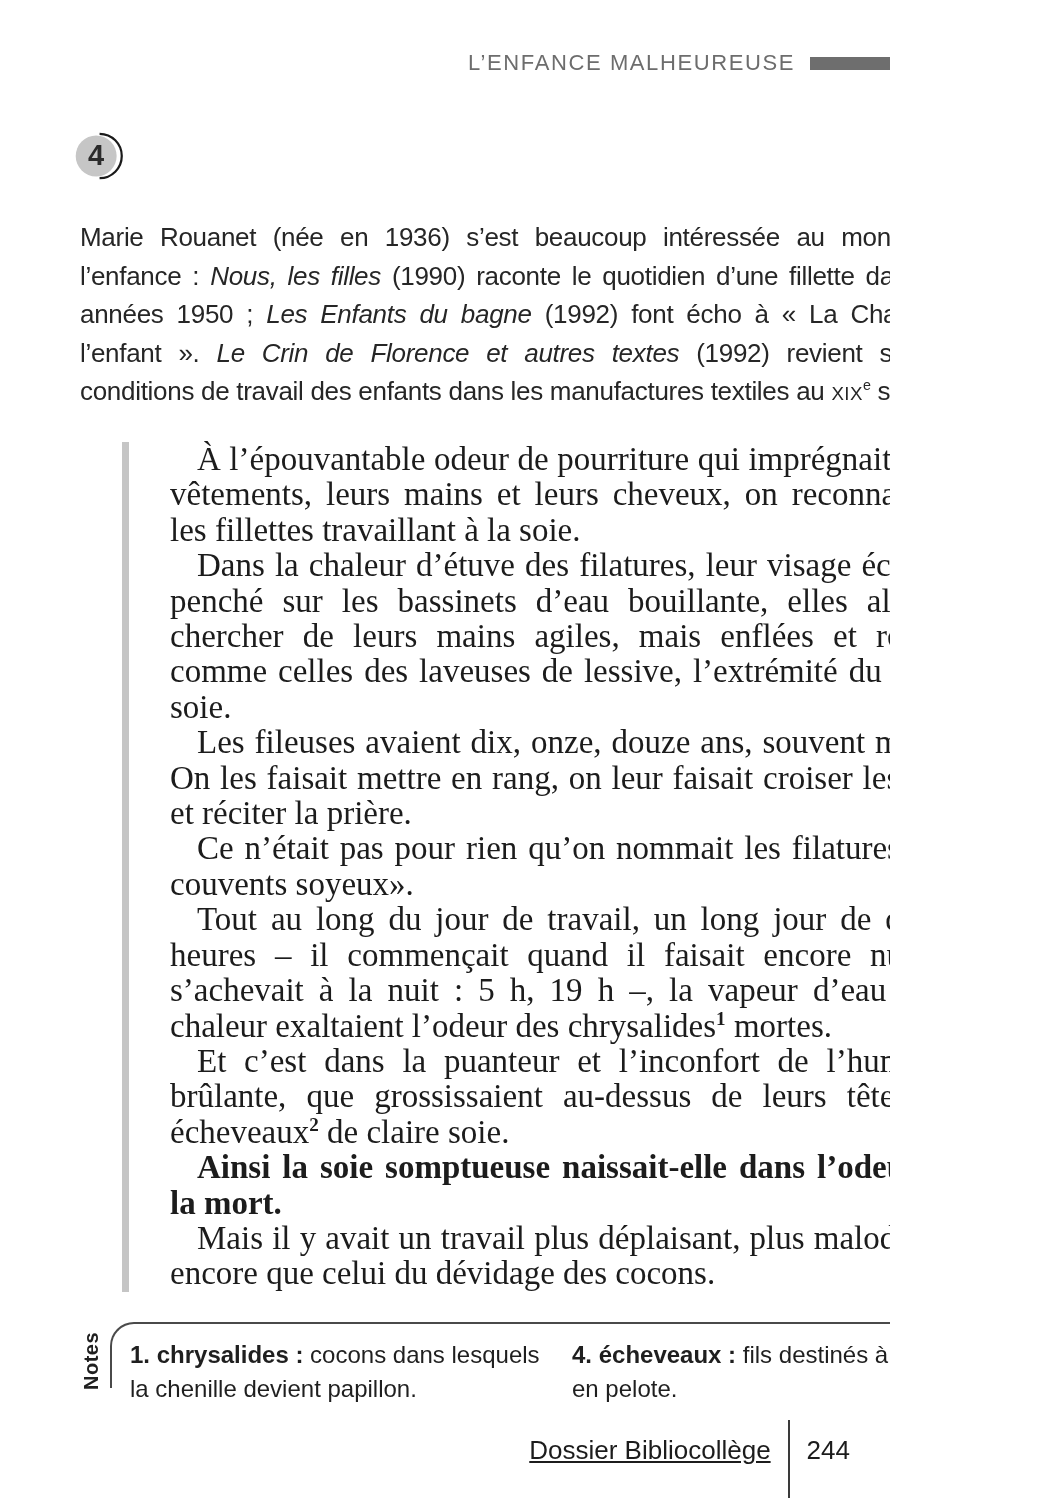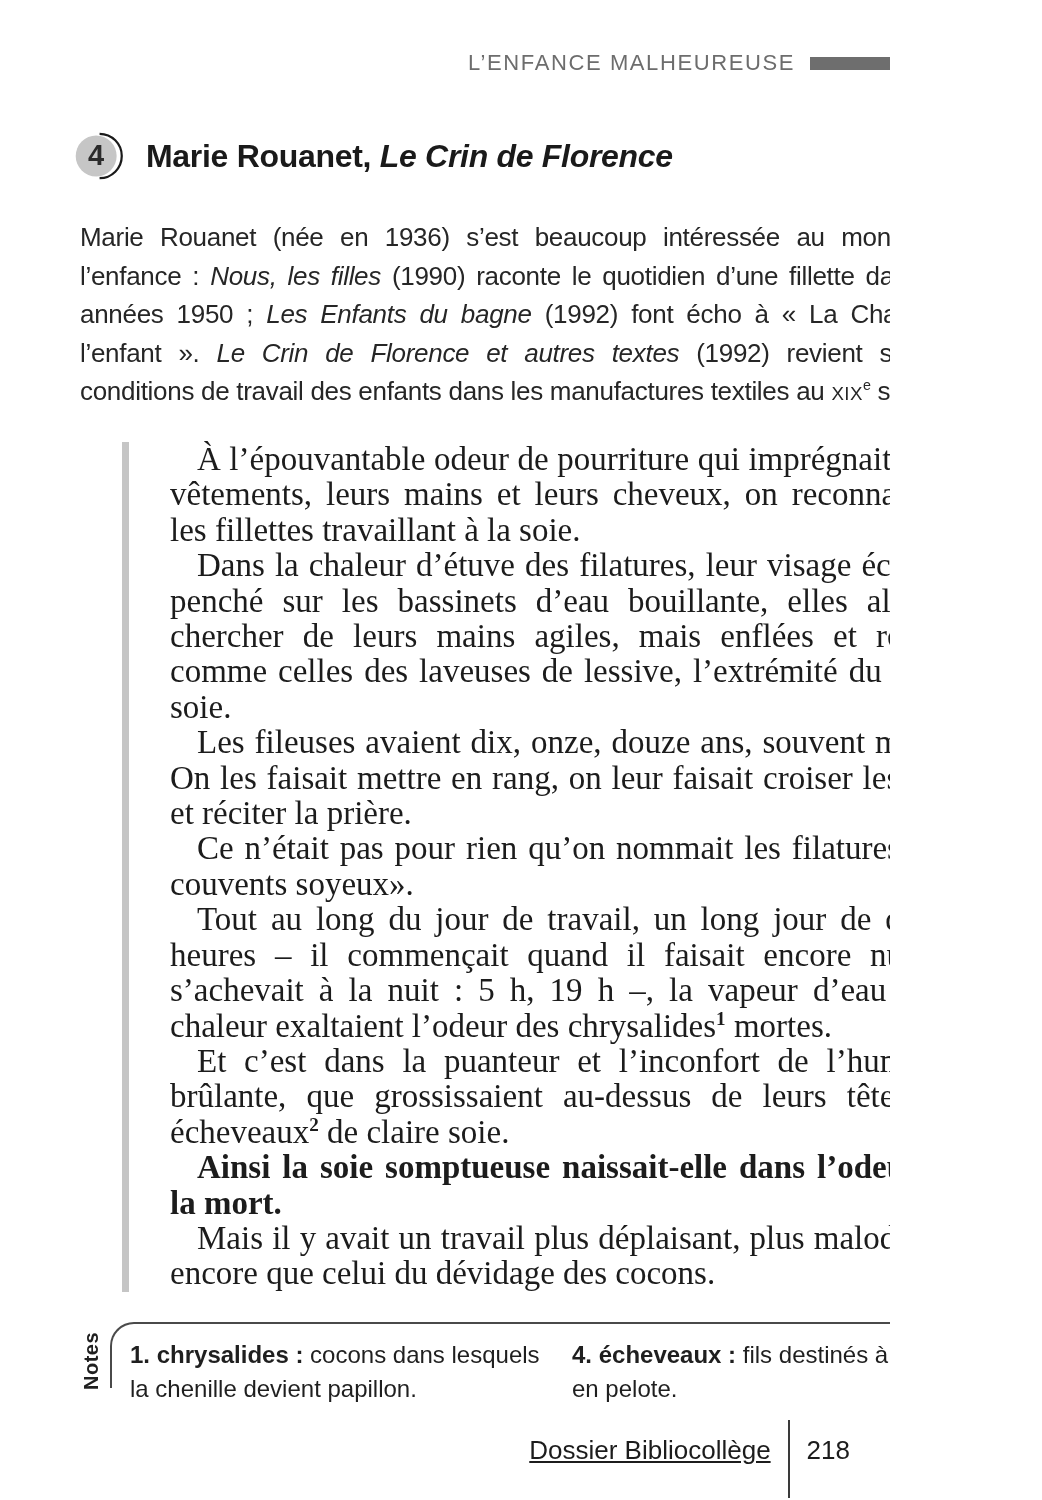--- a/index.html
+++ b/index.html
@@ -98,21 +98,20 @@
     <span class="running-title">L’ENFANCE MALHEUREUSE</span>
     <span class="running-bar"></span>
   </div>
 
   <div class="section-heading">
     <svg class="section-icon" width="58" height="56" viewBox="0 0 68 56">
       <circle cx="26" cy="28" r="24" fill="#c6c6c6"></circle>
       <path d="M 30 2 A 26 26 0 0 1 30 54" fill="none" stroke="#1a1a1a" stroke-width="2.6"></path>
       <text x="26" y="39" text-anchor="middle" font-size="34" font-weight="bold" fill="#2b2b2b">4</text>
     </svg>
-    <h1 class="section-title"><span>Marie Rouanet, </span><span class="work">Le Crin de Florence</span></h1>
   </div>
 
   <p class="intro"><span>Marie Rouanet (née en 1936) s’est beaucoup intéressée au monde de l’enfance : </span><span class="italic">Nous, les filles</span><span> (1990) raconte le quotidien d’une fillette dans les années 1950 ; </span><span class="italic">Les Enfants du bagne</span><span> (1992) font écho à « La Chasse à l’enfant ». </span><span class="italic">Le Crin de Florence et autres textes</span><span> (1992) revient sur les conditions de travail des enfants dans les manufactures textiles au </span><span class="smallcaps">XIX</span><sup class="ord">e</sup><span> siècle.</span></p>
 
   <div class="quote">
     <p><span>À l’épouvantable odeur de pourriture qui imprégnait leurs vêtements, leurs mains et leurs cheveux, on reconnaissait les fillettes travaillant à la soie.</span></p>
     <p><span>Dans la chaleur d’étuve des filatures, leur visage écarlate penché sur les bassinets d’eau bouillante, elles allaient chercher de leurs mains agiles, mais enflées et rouges comme celles des laveuses de lessive, l’extrémité du fil de soie.</span></p>
     <p><span>Les fileuses avaient dix, onze, douze ans, souvent moins. On les faisait mettre en rang, on leur faisait croiser les bras et réciter la prière.</span></p>
     <p><span>Ce n’était pas pour rien qu’on nommait les filatures «les couvents soyeux».</span></p>
     <p><span>Tout au long du jour de travail, un long jour de douze heures – il commençait quand il faisait encore nuit et s’achevait à la nuit : 5 h, 19 h –, la vapeur d’eau et la chaleur exaltaient l’odeur des chrysalides</span><sup>1</sup><span> mortes.</span></p>
@@ -124,16 +123,16 @@
   <div class="notes-label">Notes</div>
   <div class="notes-rule"></div>
   <div class="notes-grid">
     <p style="margin:0"><span class="note-term">1. chrysalides :</span><span> cocons dans lesquels la chenille devient papillon.</span></p>
     <p style="margin:0"><span class="note-term">4. écheveaux :</span><span> fils destinés à être mis en pelote.</span></p>
   </div>
 
   <div class="page-footer">
     <span class="footer-label">Dossier Bibliocollège</span>
     <span class="footer-sep"></span>
-    <span class="footer-page">218</span>
+    <span class="footer-page">244</span>
   </div>
 
 </div>
 
 </body></html>

